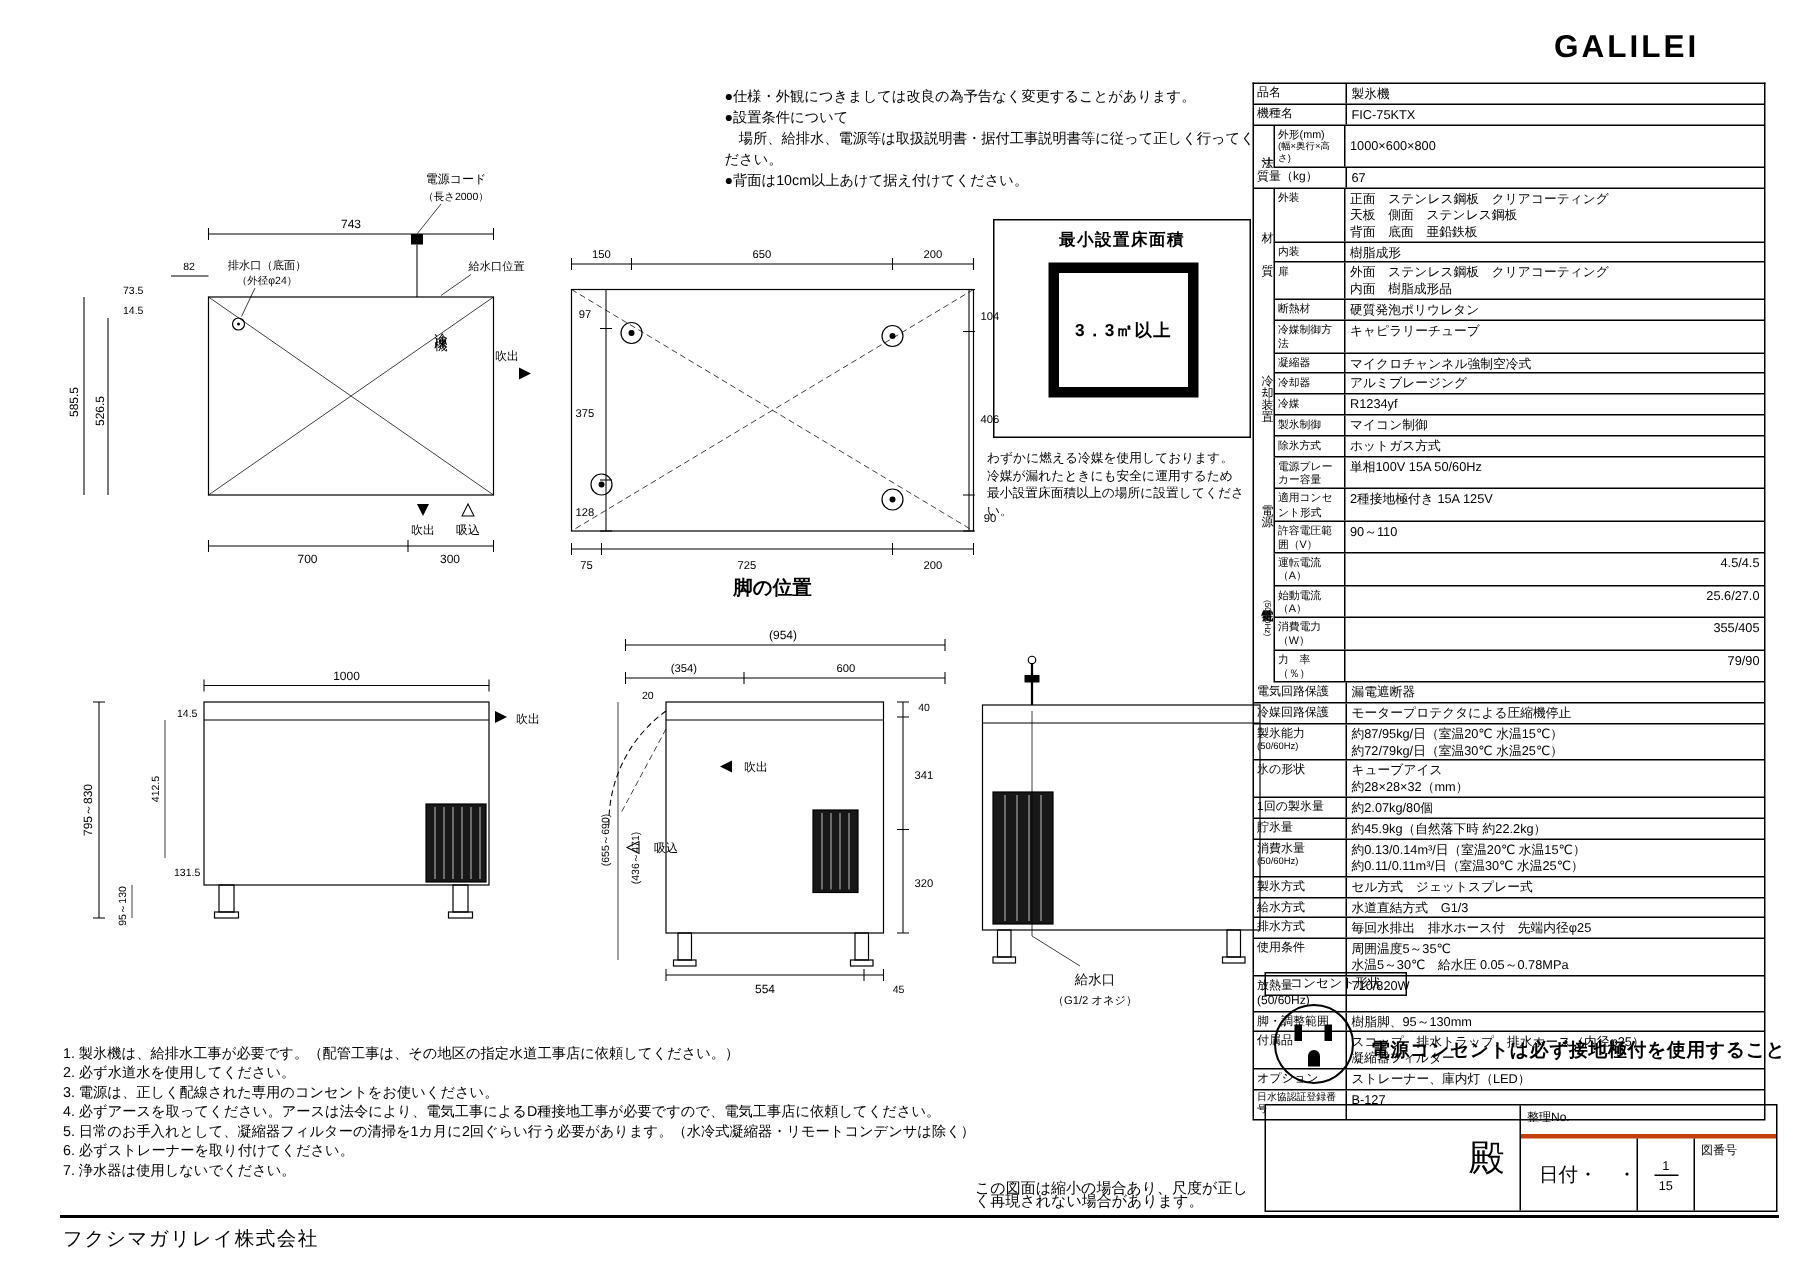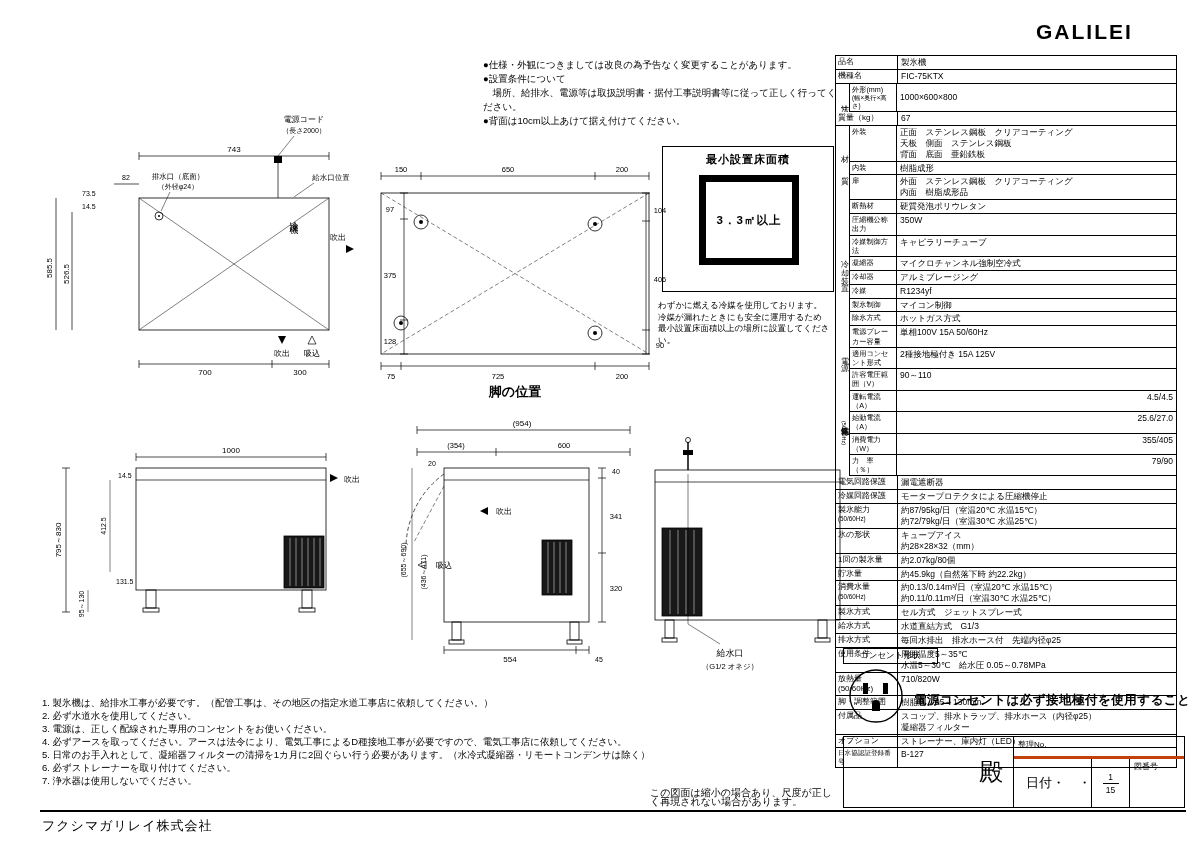--- a/index.html
+++ b/index.html
@@ -139,24 +139,20 @@
         </div>
         <div class="srow">
           <div class="sl">断熱材</div>
           <div class="sv">硬質発泡ポリウレタン</div>
         </div>
       </div>
     </div>
     <div class="sgrp">
       <div class="gl ls-c">冷却装置</div>
       <div class="gb">
-        <div class="srow">
-          <div class="sl">圧縮機公称出力</div>
-          <div class="sv">350W</div>
-        </div>
         <div class="srow">
           <div class="sl">冷媒制御方法</div>
           <div class="sv">キャピラリーチューブ</div>
         </div>
         <div class="srow">
           <div class="sl">凝縮器</div>
           <div class="sv">マイクロチャンネル強制空冷式</div>
         </div>
         <div class="srow">
           <div class="sl">冷却器</div>

